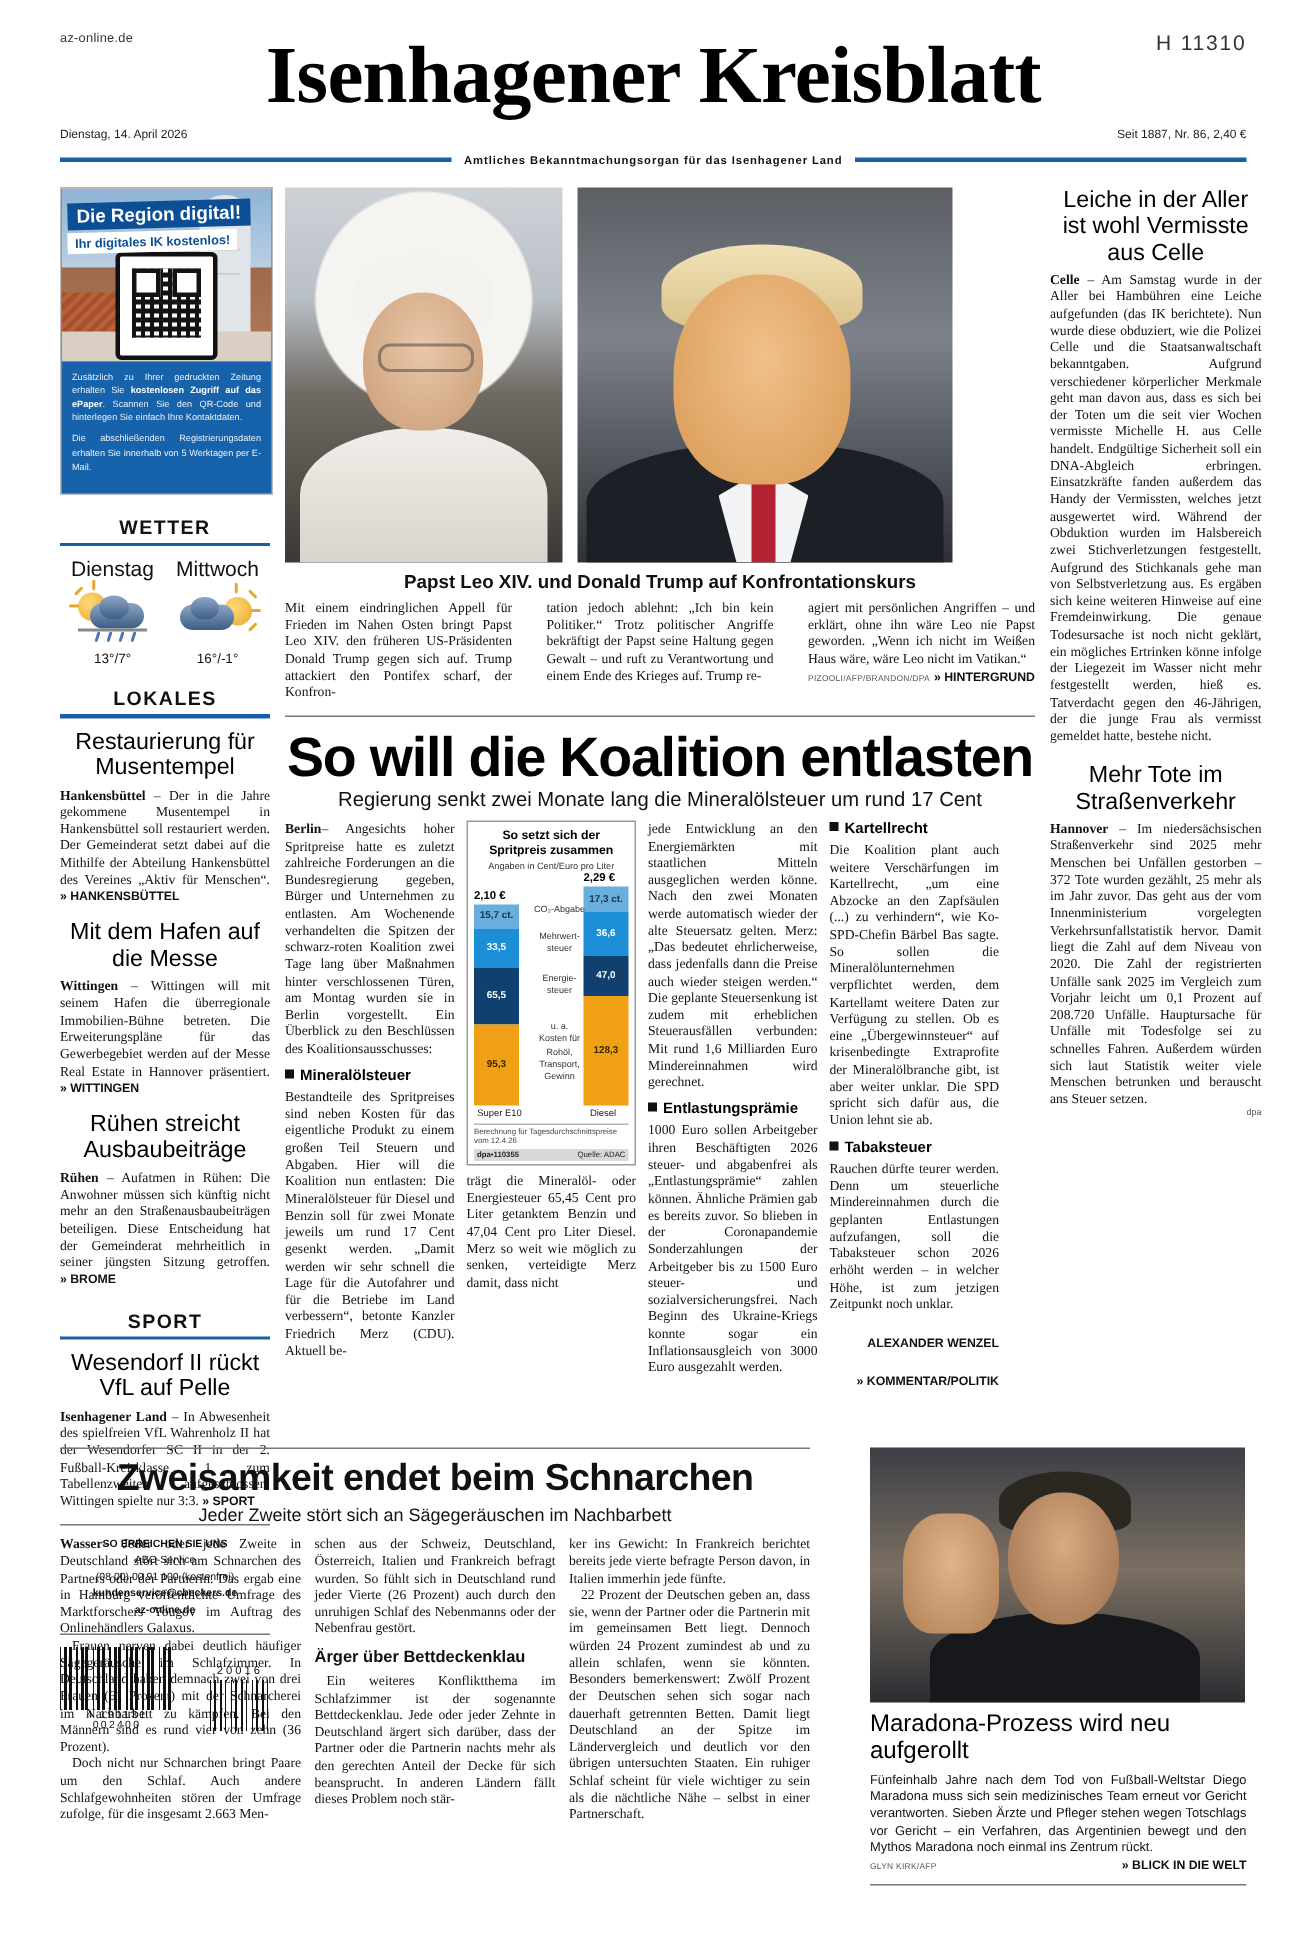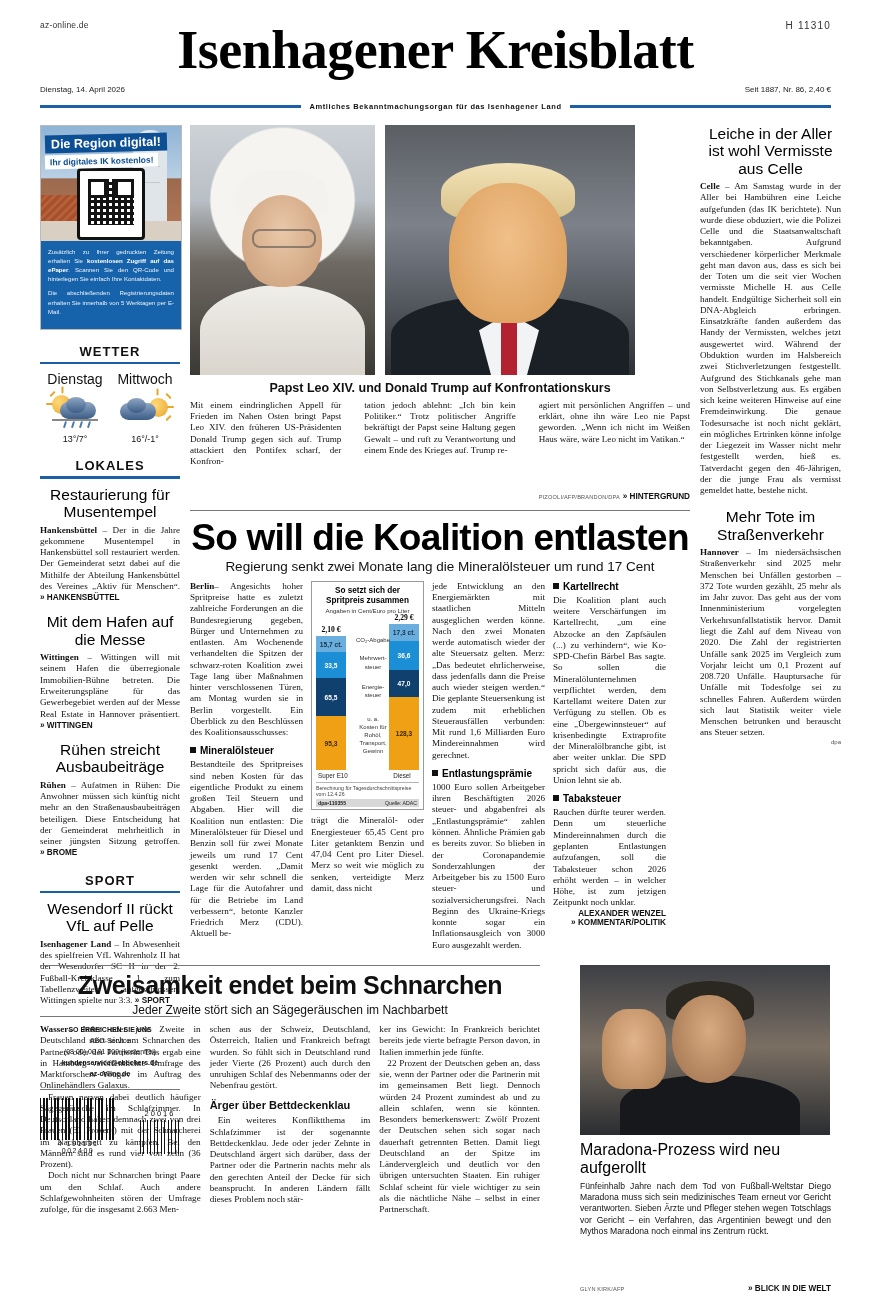--- a/index.html
+++ b/index.html
@@ -6,21 +6,21 @@
   body{
     width:871px;height:1300px;background:#ffffff;
     font-family:"Liberation Serif",serif;color:#111;
     overflow:hidden;position:relative;
   }
   .page{width:871px;height:1300px;position:relative;box-sizing:border-box;padding:0 40px;}
 
   
   .masthead{position:relative;padding-top:18px;}
   .mh-left{position:absolute;left:0;top:20px;font-family:"Liberation Sans",sans-serif;font-size:8.5px;color:#333;letter-spacing:.2px;}
-  .mh-right{position:absolute;right:0;top:20px;font-family:"Liberation Sans",sans-serif;font-size:10px;color:#333;letter-spacing:1.2px;}
+  .mh-right{position:absolute;right:0;top:20px;font-family:"Liberation Sans",sans-serif;font-size:14px;color:#333;letter-spacing:1.2px;}
   .mh-title{text-align:center;font-family:"Liberation Serif",serif;font-weight:bold;
     font-size:54px;line-height:.98;letter-spacing:-.5px;margin-top:6px;color:#000;}
   .mh-sub{text-align:center;font-family:"Liberation Serif",serif;font-weight:bold;font-size:25px;margin-top:2px;color:#000;}
   .mh-meta{position:relative;margin-top:8px;height:13px;}
   .mh-date{position:absolute;left:0;top:0;font-family:"Liberation Sans",sans-serif;font-size:8px;color:#222;}
   .mh-issue{position:absolute;right:0;top:0;font-family:"Liberation Sans",sans-serif;font-size:8px;color:#222;}
   .mh-rule{display:flex;align-items:center;gap:8px;margin-top:4px;}
   .mh-rule .bar{flex:1;height:3px;background:#1c5fa8;}
   .mh-rule .organ{font-family:"Liberation Sans",sans-serif;font-size:7.5px;font-weight:bold;letter-spacing:.6px;white-space:nowrap;color:#111;}
 
@@ -71,21 +71,21 @@
   .cloud{position:absolute;border-radius:50%;background:linear-gradient(180deg,#8ea6c4,#3c5d86);}
   .rainline{position:absolute;width:1.6px;height:7px;background:#4a78b0;transform:rotate(18deg);border-radius:1px;}
   .ground{position:absolute;height:1.5px;background:#888;}
 
   
   h2.hl{font-family:"Liberation Sans",sans-serif;font-weight:normal;text-align:center;color:#000;margin:0 0 4px;}
   .hl-lokal{font-size:15.5px;line-height:1.12;}
   .body-text{font-family:"Liberation Serif",serif;font-size:9.1px;line-height:1.24;text-align:justify;
     text-justify:inter-word;hyphens:auto;color:#111;margin:0;}
   .body-text b{font-weight:bold;}
-  .more{font-family:"Liberation Sans",sans-serif;font-weight:bold;font-size:8.2px;white-space:nowrap;margin-top:45px;}
+  .more{font-family:"Liberation Sans",sans-serif;font-weight:bold;font-size:8.2px;white-space:nowrap;}
   .art{margin-bottom:10px;}
   .art + .art{margin-top:2px;}
 
   
   .photo{position:relative;overflow:hidden;background:#cfd4d8;}
   .photo-pope{width:185px;height:250px;background:
      radial-gradient(circle at 50% 30%,#f6f4f0 0 36%,transparent 37%),
      linear-gradient(180deg,#cdd2d7 0%,#b9bfc6 30%,#6f6a63 55%,#3b3934 100%);}
   .pope-face{position:absolute;left:52px;top:70px;width:80px;height:92px;border-radius:50% 50% 45% 45%;
      background:radial-gradient(ellipse at 50% 40%,#e9c8a9,#c99b77);}
@@ -104,41 +104,41 @@
   .photo-maradona{width:250px;height:170px;background:linear-gradient(180deg,#3c3f45 0%,#7b6f63 48%,#2a2d31 100%);}
   .mar-face{position:absolute;left:92px;top:30px;width:74px;height:88px;border-radius:48%;background:radial-gradient(ellipse at 50% 40%,#d9ab81,#9d6f4c);}
   .mar-hair{position:absolute;left:86px;top:16px;width:88px;height:40px;border-radius:50% 50% 20% 20%;background:#2b2721;}
   .mar-hand{position:absolute;left:22px;top:44px;width:64px;height:80px;border-radius:40% 40% 30% 30%;background:radial-gradient(ellipse at 50% 40%,#e2b48b,#b07f55);}
   .mar-suit{position:absolute;left:40px;bottom:0;width:180px;height:60px;background:#16181c;border-radius:50% 50% 0 0;}
 
   .cap-credit{font-family:"Liberation Sans",sans-serif;font-size:5.6px;letter-spacing:.2px;color:#555;}
 
   
   .lead-head{font-family:"Liberation Sans",sans-serif;font-weight:bold;font-size:12.5px;text-align:center;margin:6px 0 5px;}
-  .lead-cols{display:flex;gap:23px;justify-content:flex-end;}
+  .lead-cols{display:flex;gap:23px;}
   .lead-cols > div{flex:1;}
 
   .mega{font-family:"Liberation Sans",sans-serif;font-weight:bold;font-size:37px;line-height:1.02;
     text-align:center;margin:4px 0 2px;letter-spacing:-.8px;color:#000;}
   .mega-sub{font-family:"Liberation Sans",sans-serif;font-size:13.5px;text-align:center;margin:0 0 7px;color:#111;}
 
   .four{display:flex;gap:8px;}
   .four > .c{width:113px;flex:none;}
 
   .subhead{font-family:"Liberation Sans",sans-serif;font-weight:bold;font-size:10px;margin:7px 0 3px;color:#000;}
   .subhead .sq{display:inline-block;width:6px;height:6px;background:#111;margin-right:4px;vertical-align:1px;}
 
   
   .info{width:113px;border:1px solid #9a9a9a;background:#fff;padding:4px 4px 2px;box-sizing:border-box;}
   .info-t{font-family:"Liberation Sans",sans-serif;font-weight:bold;font-size:8.2px;text-align:center;line-height:1.2;color:#000;}
   .info-s{font-family:"Liberation Sans",sans-serif;font-size:6.1px;text-align:center;color:#333;margin:2px 0 4px;}
   .chart{position:relative;height:152px;}
   .bars{display:flex;justify-content:space-between;align-items:flex-end;height:152px;}
   .barcol{width:30px;}
-  .bartop{font-family:Liberation Serif, serif;font-weight:bold;font-size:7.6px;text-align:center;margin-bottom:2px;color:#000;}
+  .bartop{font-family:Liberation Sans, sans-serif;font-weight:bold;font-size:7.6px;text-align:left;margin-bottom:2px;color:#000;}
   .seg{display:flex;align-items:center;justify-content:center;font-family:"Liberation Sans",sans-serif;
     font-weight:bold;font-size:6.6px;color:#fff;}
   .seg.co2{background:#6aaede;color:#18334a;}
   .seg.mwst{background:#1c8ed6;}
   .seg.energie{background:#10416e;}
   .seg.rohoel{background:#f0a015;color:#3a2600;}
   .legend{position:absolute;left:34px;top:14px;width:46px;text-align:center;
     font-family:"Liberation Sans",sans-serif;font-size:6px;line-height:1.35;color:#333;}
   .lg{margin-bottom:6px;}
   .axis{display:flex;justify-content:space-between;font-family:"Liberation Sans",sans-serif;font-size:6.3px;color:#222;margin-top:2px;}
@@ -159,21 +159,21 @@
   .service .hl2{font-weight:bold;}
   .barcode-wrap{display:flex;align-items:flex-end;gap:24px;margin-top:8px;}
   .barcode{height:42px;flex:1;
     background-image:repeating-linear-gradient(90deg,#111 0 1px,#fff 1px 3px,#111 3px 5px,#fff 5px 6px,#111 6px 8px,#fff 8px 11px);}
   .barcode2{height:34px;width:40px;
     background-image:repeating-linear-gradient(90deg,#111 0 1px,#fff 1px 3px,#111 3px 4px,#fff 4px 7px);}
   .bc-num{font-family:"Liberation Sans",sans-serif;font-size:7px;letter-spacing:1.5px;text-align:center;}
   .bc-num2{font-family:"Liberation Sans",sans-serif;font-size:7.5px;letter-spacing:2px;text-align:center;margin-bottom:2px;}
 
   .credit-right{text-align:right;font-family:"Liberation Sans",sans-serif;font-size:6px;color:#555;}
-  .byline{font-family:"Liberation Sans",sans-serif;font-weight:bold;font-size:8.2px;text-align:right;}
+  .byline{font-family:"Liberation Sans",sans-serif;font-weight:bold;font-size:8.2px;text-align:right;margin-top:16px;}
 </style>
 </head>
 <body>
 
 <div class="page">
 
   <div class="masthead">
     <div class="mh-left">az-online.de</div>
     <div class="mh-right">H 11310</div>
     <div class="mh-title">Isenhagener Kreisblatt</div>

